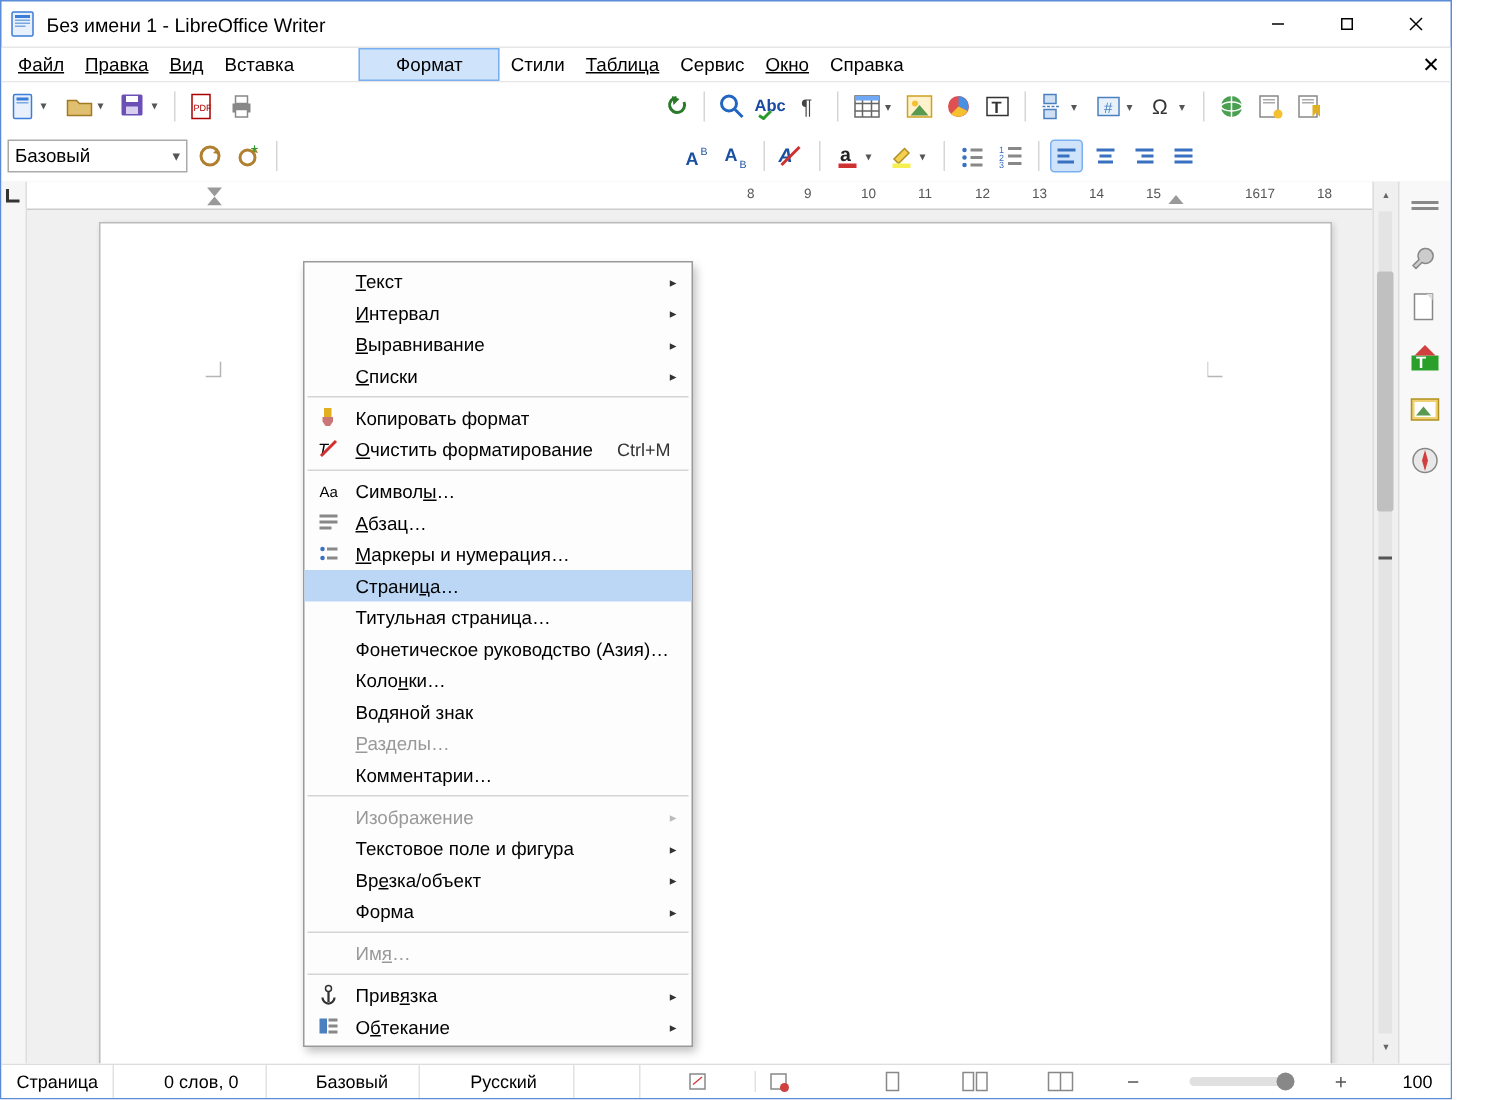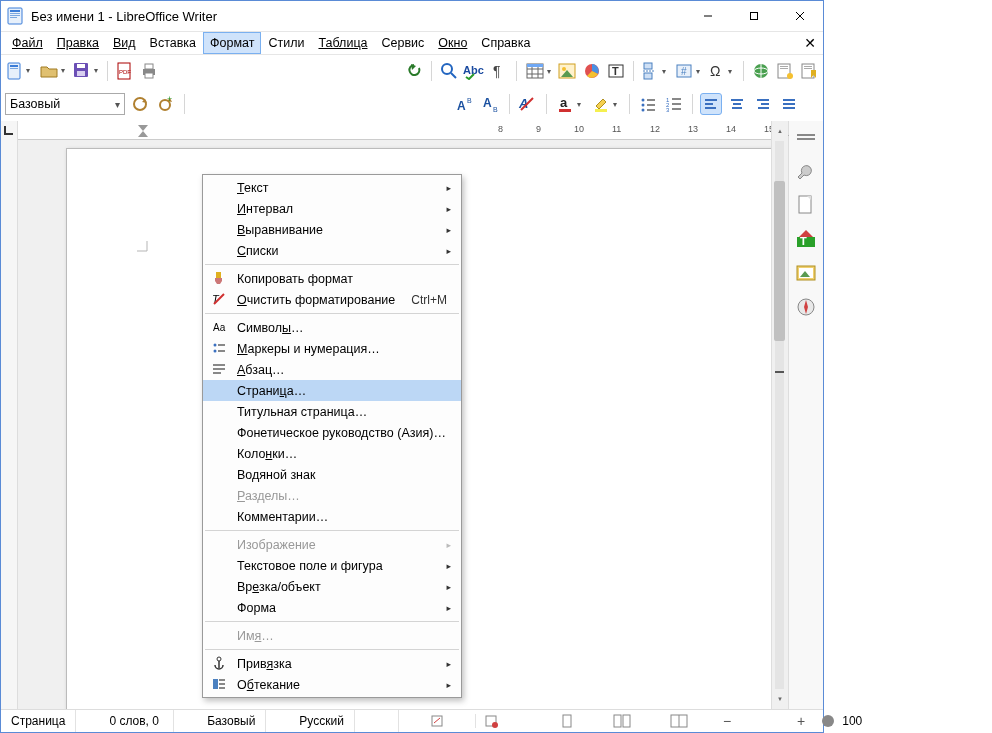--- a/index.html
+++ b/index.html
@@ -1,32 +1,32 @@
 <!DOCTYPE html>
 <html><head>
 <meta charset="utf-8">
 <style>
   html, body {
     margin: 0; padding: 0; width: 992px; height: 733px;
     font-family: "Segoe UI", Tahoma, Arial, sans-serif;
     font-size: 12.5px; background: #fff; color: #000;
     overflow: hidden; user-select: none;
   }
-  .window { width: 824px; height: 733px; display: flex; flex-direction: column; border: 1px solid #5a8bd6; box-sizing: border-box; }
+  .window { width: 968px; height: 733px; display: flex; flex-direction: column; border: 1px solid #5a8bd6; box-sizing: border-box; }
   
   .titlebar { height: 30px; display: flex; align-items: center; padding-left: 6px; border-bottom: 1px solid #e6e6e6; }
   .titlebar .icon-app { width: 18px; height: 18px; margin-right: 6px; }
   .titlebar .title { flex: 1; color: #000; font-size: 13px; }
   .titlebar .win-btns { display: flex; }
   .titlebar .win-btn { width: 46px; height: 30px; display: flex; align-items: center; justify-content: center; }
   .titlebar .svg { width: 10px; height: 10px; }
   
   .menubar { height: 22px; display: flex; align-items: center; padding: 0 4px; border-bottom: 1px solid #e6e6e6; background:#fff;}
   .menu-item { padding: 0 7px; line-height: 22px; display: flex; align-items: center; }
-  .menu-item.active { background: #cfe3fb; border: 1px solid #7ab0f0; padding: 0 6px; line-height: 20px;}
+  .menu-item.active { background: #cfe3fb; border: 1px solid #7ab0f0; padding: 0 24px; line-height: 20px; margin-left: 36px;}
   .underline-hk { text-decoration: underline; }
   .menubar-close { margin-left: auto; width: 18px; text-align: center; font-size: 14px; }
   
   .toolbar-row { height: 28px; display: flex; align-items: center; gap: 4px; padding: 2px 4px; background:#fff;}
   .toolbar-row.second { height:30px; }
   .sep { width:1px; height:20px; background:#d6d6d6; margin:0 3px; }
   .tb-icon { width: 22px; height: 22px; display:flex; align-items:center; justify-content:center; border-radius:3px; }
   .tb-icon.wide { width:32px;}
   .tb-icon.selected { background:#cfe3fb; border:1px solid #7ab0f0; width:22px;height:22px; box-sizing:border-box;}
   .style-combo { width: 110px; height: 20px; border: 1px solid #aaa; background: #fff; display:flex; align-items:center; padding:0 4px; font-size:12.5px; position:relative;}
@@ -520,37 +520,37 @@
         <span class="mi-icon">
             <svg width="14" height="14">
               <text x="1" y="11" font-size="10">Aa</text>
             </svg>
           </span>
         <span class="lab">Символ<u>ы</u>…</span>
         </div>
       <div class="md-item">
         <span class="mi-icon">
             <svg width="14" height="14">
+              <rect x="1" y="2" width="12" height="2" fill="#888"></rect>
+              <rect x="1" y="6" width="12" height="2" fill="#888"></rect>
+              <rect x="1" y="10" width="8" height="2" fill="#888"></rect>
+            </svg>
+          </span>
+        <span class="lab"><u>А</u>бзац…</span>
+        </div>
+      <div class="md-item">
+        <span class="mi-icon">
+            <svg width="14" height="14">
               <circle cx="3" cy="4" r="1.5" fill="#3a70c0"></circle>
               <rect x="6" y="3" width="7" height="2" fill="#888"></rect>
               <circle cx="3" cy="10" r="1.5" fill="#3a70c0"></circle>
               <rect x="6" y="9" width="7" height="2" fill="#888"></rect>
             </svg>
           </span>
         <span class="lab"><u>М</u>аркеры и нумерация…</span>
-        </div>
-      <div class="md-item">
-        <span class="mi-icon">
-            <svg width="14" height="14">
-              <rect x="1" y="2" width="12" height="2" fill="#888"></rect>
-              <rect x="1" y="6" width="12" height="2" fill="#888"></rect>
-              <rect x="1" y="10" width="8" height="2" fill="#888"></rect>
-            </svg>
-          </span>
-        <span class="lab"><u>А</u>бзац…</span>
         </div>
       <div class="md-item hovered">
           <span class="lab">Страни<u>ц</u>а…</span>
         </div>
       <div class="md-item">
           <span class="lab">Титульная страница…</span>
         </div>
       <div class="md-item">
           <span class="lab">Фонетическое руководство (Азия)…</span>
         </div>

